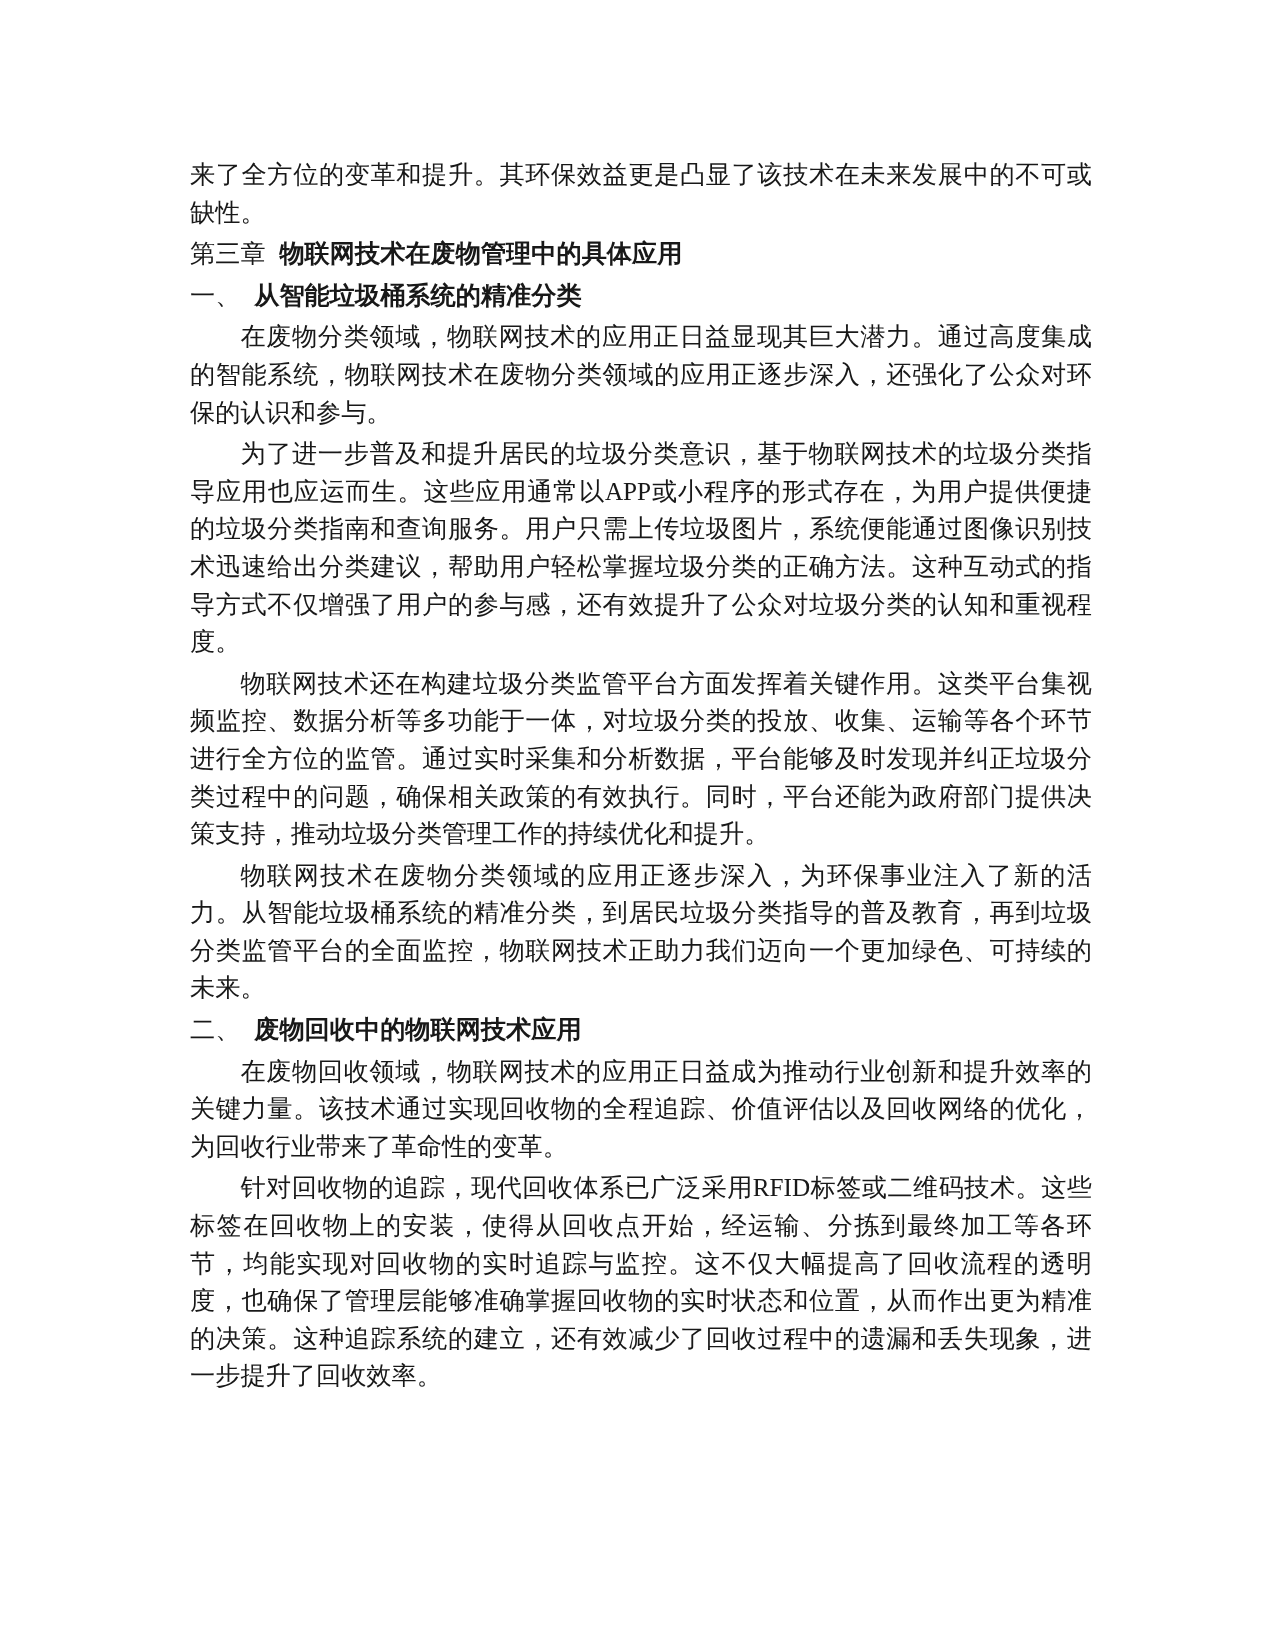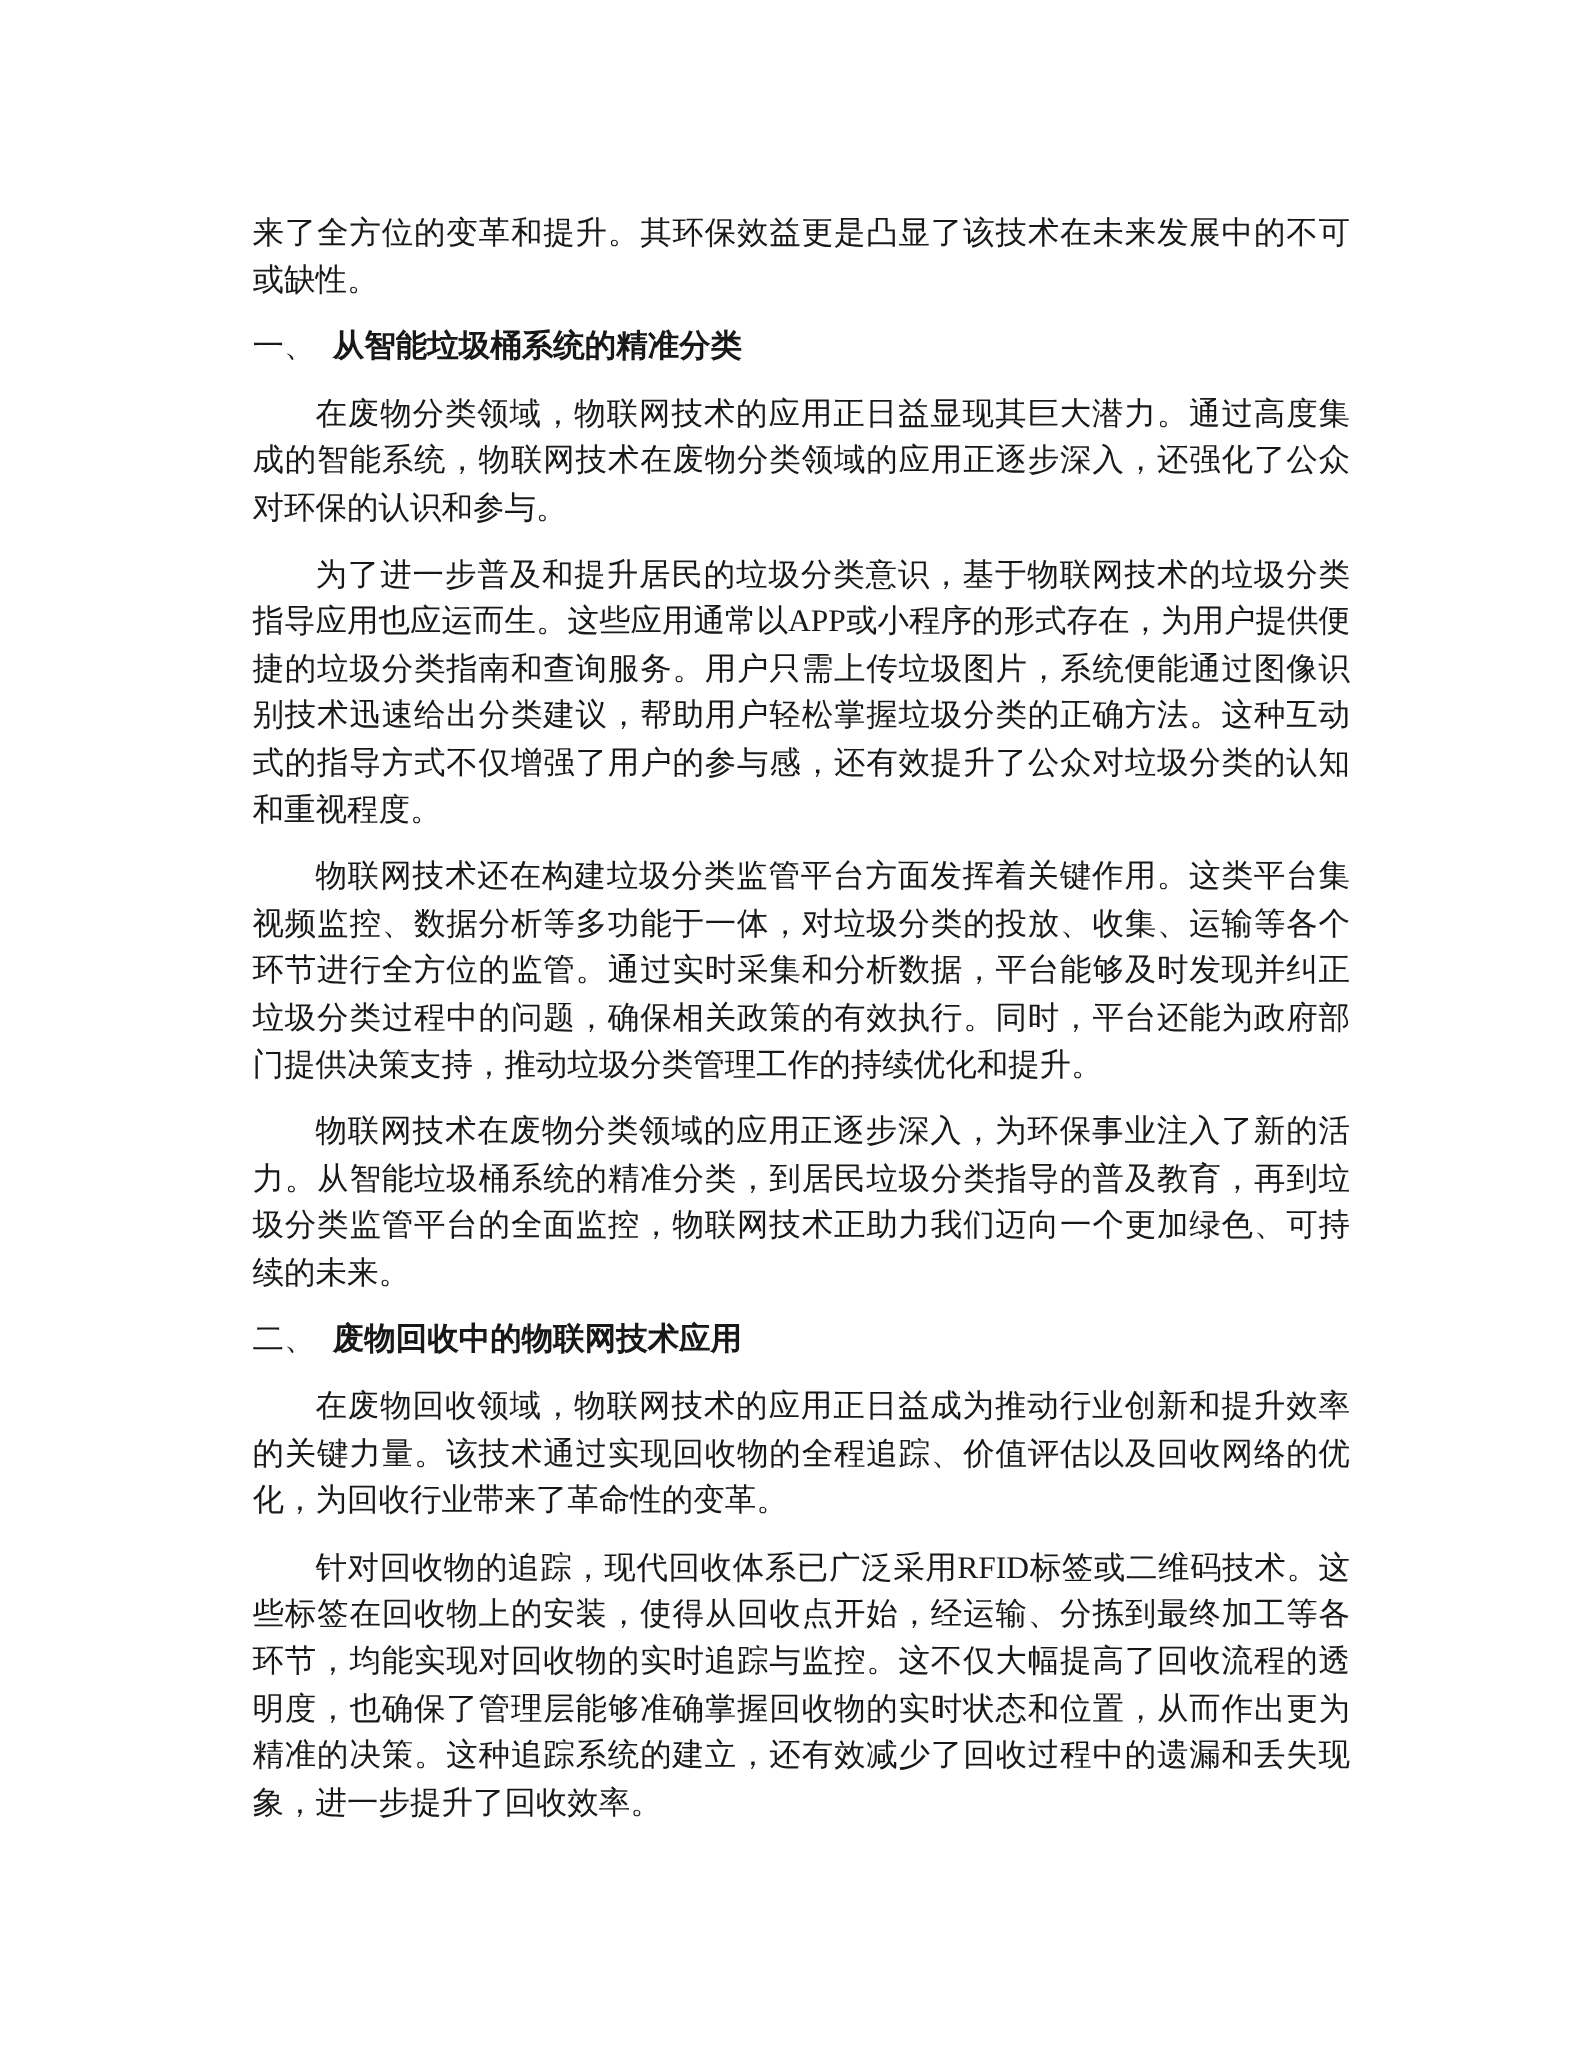--- a/index.html
+++ b/index.html
@@ -19,21 +19,21 @@
     position: absolute;
     left: 186px;
     top: 152px;
     width: 910px;
     font-size: 25.2px;
     line-height: 37.6px;
     color: #181818;
     text-align: justify;
   }
   .text-block p {
-    margin: 16px;
+    margin: 4px;
     padding: 0;
   }
   p.body-para {
     text-indent: 2em;
   }
   p.no-indent {
     text-indent: 0;
   }
   p.heading {
     text-indent: 0;
@@ -48,20 +48,21 @@
   }
 </style>
 </head>
 <body>
 
 <div class="page">
   <div class="text-block">
 
     <p class="no-indent">来了全方位的变革和提升。其环保效益更是凸显了该技术在未来发展中的不可或缺性。</p>
 
+    <p class="heading"><span class="heading-prefix">第三章</span><span class="heading-title">物联网技术在废物管理中的具体应用</span></p>
 
     <p class="heading"><span class="heading-prefix">一、</span><span class="heading-title">从智能垃圾桶系统的精准分类</span></p>
 
     <p class="body-para">在废物分类领域，物联网技术的应用正日益显现其巨大潜力。通过高度集成的智能系统，物联网技术在废物分类领域的应用正逐步深入，还强化了公众对环保的认识和参与。</p>
 
 
     <p class="body-para">为了进一步普及和提升居民的垃圾分类意识，基于物联网技术的垃圾分类指导应用也应运而生。这些应用通常以APP或小程序的形式存在，为用户提供便捷的垃圾分类指南和查询服务。用户只需上传垃圾图片，系统便能通过图像识别技术迅速给出分类建议，帮助用户轻松掌握垃圾分类的正确方法。这种互动式的指导方式不仅增强了用户的参与感，还有效提升了公众对垃圾分类的认知和重视程度。</p>
 
     <p class="body-para">物联网技术还在构建垃圾分类监管平台方面发挥着关键作用。这类平台集视频监控、数据分析等多功能于一体，对垃圾分类的投放、收集、运输等各个环节进行全方位的监管。通过实时采集和分析数据，平台能够及时发现并纠正垃圾分类过程中的问题，确保相关政策的有效执行。同时，平台还能为政府部门提供决策支持，推动垃圾分类管理工作的持续优化和提升。</p>
 

